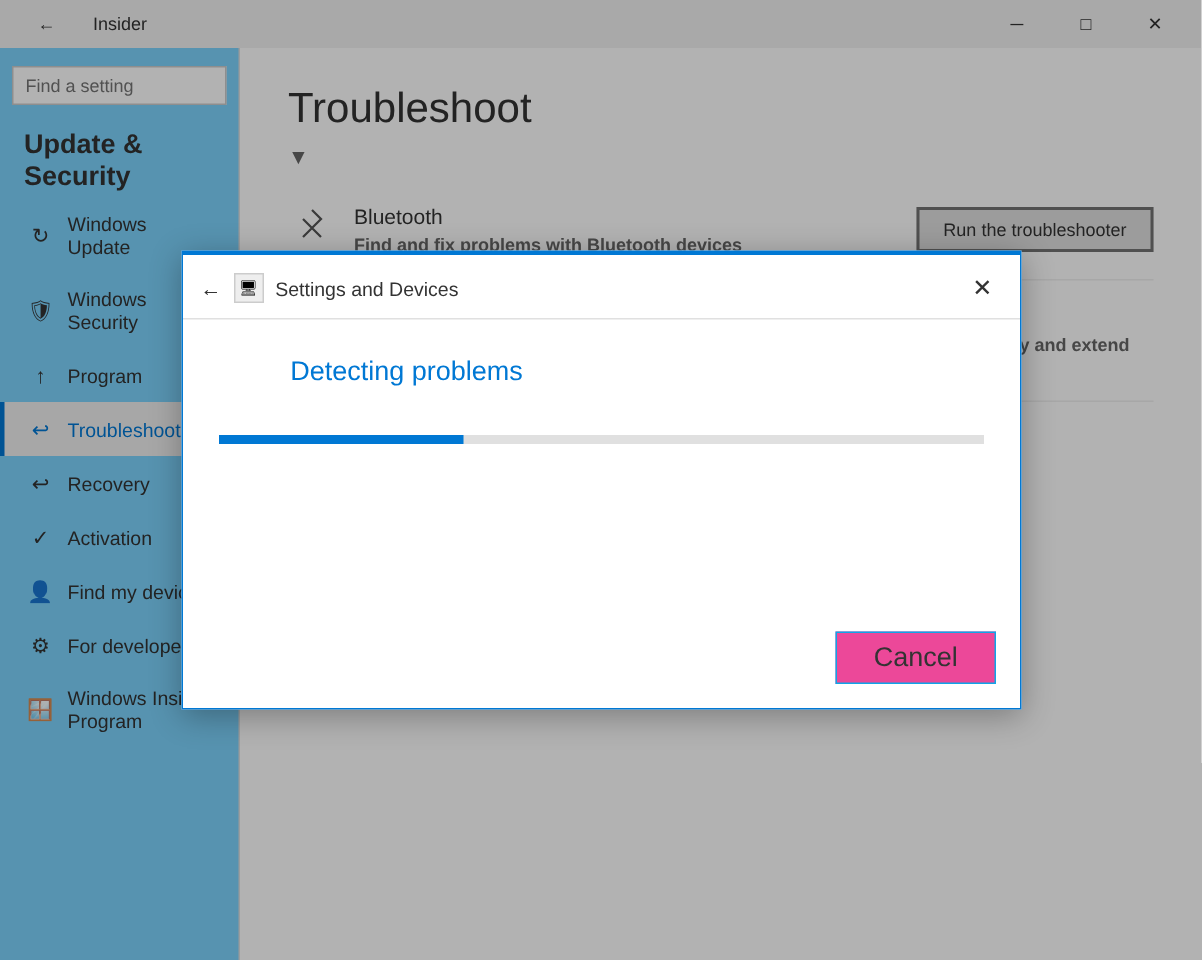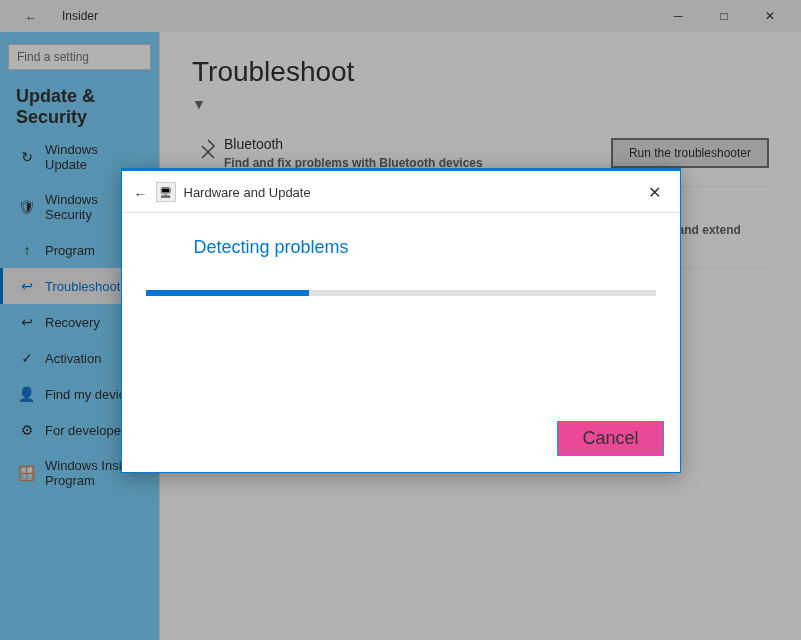--- a/index.html
+++ b/index.html
@@ -134,20 +134,21 @@
 
     .section-chevron {
       font-size: 14px;
       color: #666;
       margin-bottom: 8px;
     }
 
     .troubleshoot-item {
       display: flex;
       align-items: flex-start;
+      gap: 12px;
       padding: 16px 0;
       border-bottom: 1px solid #f0f0f0;
     }
     .troubleshoot-icon {
       width: 32px;
       height: 24px;
       display: flex;
       align-items: center;
       justify-content: center;
       flex-shrink: 0;
@@ -386,21 +387,21 @@
 <div class="dialog-overlay">
   <div class="dialog">
 
     <div class="dialog-title-bar">
       <button class="dialog-back-btn">
         <span>←</span>
       </button>
       <div class="dialog-icon">
         <span>🖥</span>
       </div>
-      <span class="dialog-title-text">Hardware and Update</span>
+      <span class="dialog-title-text">Settings and Devices</span>
       <button class="dialog-close-btn">✕</button>
     </div>
 
     <div class="dialog-body">
       <div class="dialog-heading">Detecting problems</div>
       <div class="progress-container">
         <div class="progress-bar" style="width: 32%"></div>
       </div>
     </div>
 

